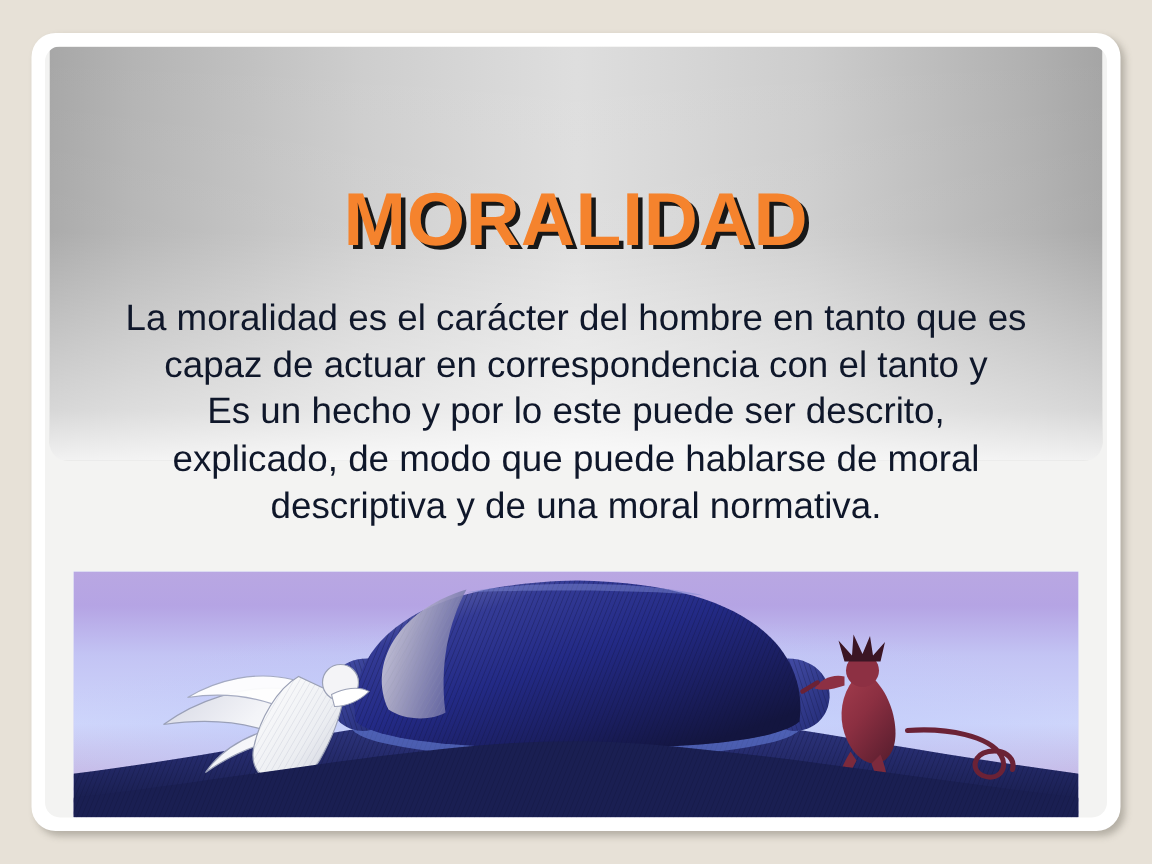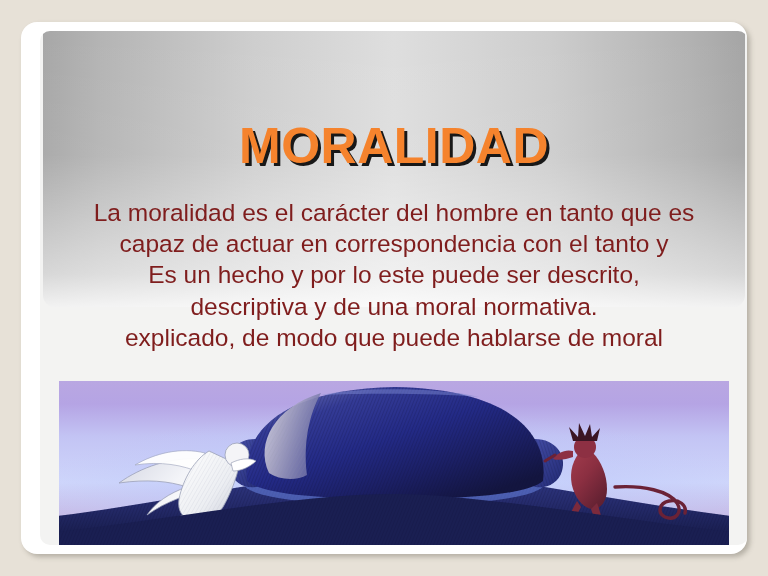--- a/index.html
+++ b/index.html
@@ -23,21 +23,21 @@
     height: 532px;
     background: #ffffff;
     border-radius: 16px;
     box-shadow: 3px 3px 5px rgba(120,115,105,0.45);
     overflow: hidden;
   }
 
   
   .slide-canvas {
     position: absolute;
-    left: 19px;
+    left: 9px;
     top: 9px;
     width: 708px;
     height: 514px;
     background: #f3f3f2;
     border-radius: 10px;
     overflow: hidden;
   }
 
   
   .title-plaque {
@@ -81,21 +81,21 @@
 
   
   .slide-body {
     position: absolute;
     left: 14px;
     top: 166px;
     width: 680px;
     text-align: center;
     font-size: 24.5px;
     line-height: 31.2px;
-    color: #7f1d1d;
+    color: #0f172a;
   }
   .slide-body .line {
     display: block;
     white-space: nowrap;
   }
 
   
   .illustration {
     position: absolute;
     left: 19px;
@@ -118,22 +118,22 @@
   <div class="slide-canvas">
 
     <div class="title-plaque"></div>
 
     <div class="slide-title">MORALIDAD</div>
 
     <div class="slide-body">
       <span class="line">La moralidad es el carácter del hombre en tanto que es</span>
       <span class="line">capaz de actuar en correspondencia con el tanto y</span>
       <span class="line">Es un hecho  y por lo este puede ser descrito,</span>
+      <span class="line">explicado, de modo que puede hablarse de moral</span>
       <span class="line">descriptiva y de una  moral normativa.</span>
-      <span class="line">explicado, de modo que puede hablarse de moral</span>
     </div>
 
     <div class="illustration">
       <svg viewBox="0 0 670 164" preserveAspectRatio="none" aria-hidden="true">
         <defs>
           <linearGradient id="skyGrad" x1="0" y1="0" x2="0" y2="1">
             <stop offset="0%" stop-color="#b9a7e2"></stop>
             <stop offset="14%" stop-color="#b5a4e4"></stop>
             <stop offset="34%" stop-color="#c3c4f4"></stop>
             <stop offset="62%" stop-color="#cfd6fb"></stop>

